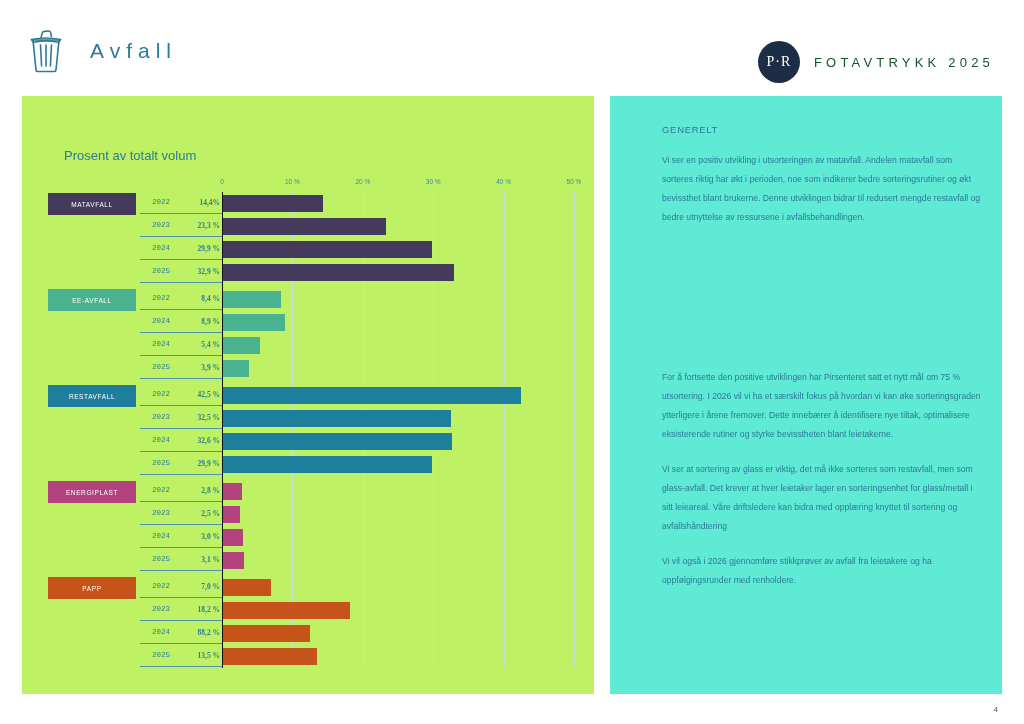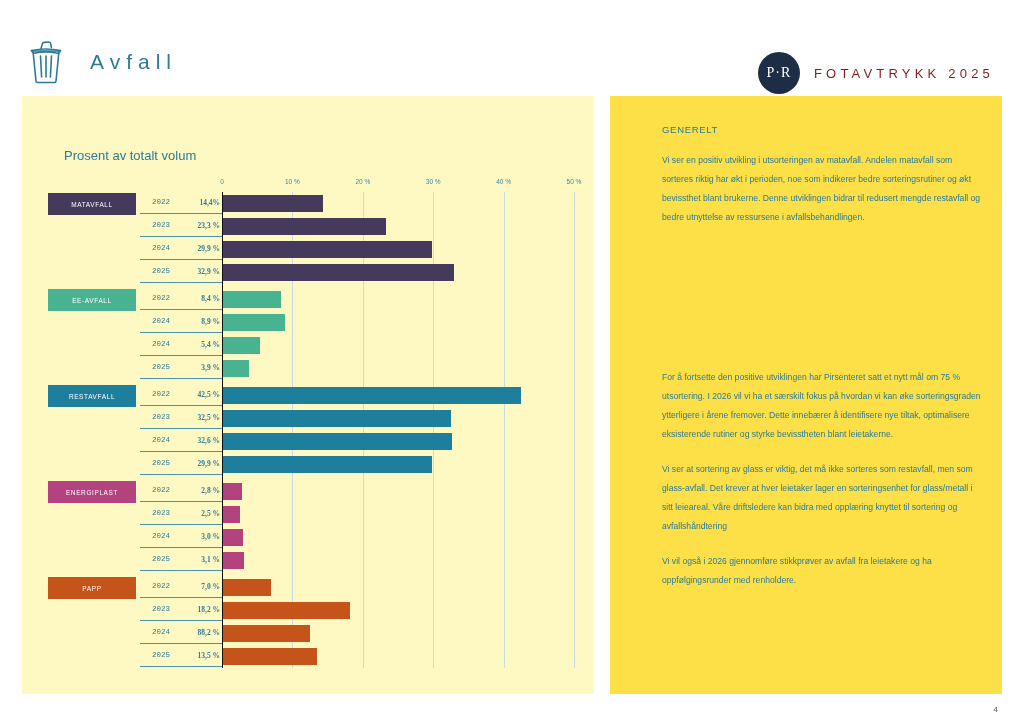--- a/index.html
+++ b/index.html
@@ -11,21 +11,21 @@
     height: 724px;
     background: #ffffff;
     font-family: "Liberation Sans", sans-serif;
     overflow: hidden;
     position: relative;
   }
 
   
   #header {
     position: absolute;
-    left: 0; top: 16px;
+    left: 0; top: 5px;
     width: 1024px; height: 92px;
   }
   #header-left {
     position: absolute;
     left: 28px; top: 24px;
     display: flex;
     align-items: center;
     gap: 26px;
   }
   #trash-icon { width: 36px; height: 44px; display: block; }
@@ -48,37 +48,37 @@
     background: #1d2d45;
     color: #ffffff;
     font-size: 14px;
     letter-spacing: 1px;
     display: flex;
     align-items: center;
     justify-content: center;
     font-family: "Liberation Serif", serif;
   }
   #header-right-label {
-    color: #7f1d1d;
+    color: #14532d;
     font-size: 13px;
     letter-spacing: 4.2px;
   }
 
   
   #left-panel {
     position: absolute;
     left: 22px; top: 96px;
     width: 572px; height: 598px;
-    background: #fef9c3;
+    background: #bef264;
   }
   #right-panel {
     position: absolute;
     left: 610px; top: 96px;
     width: 392px; height: 598px;
-    background: #fde047;
+    background: #5eead4;
   }
 
   
   #chart-title {
     position: absolute;
     left: 42px; top: 52px;
     color: #2b7a98;
     font-size: 13px;
   }
   #chart {

